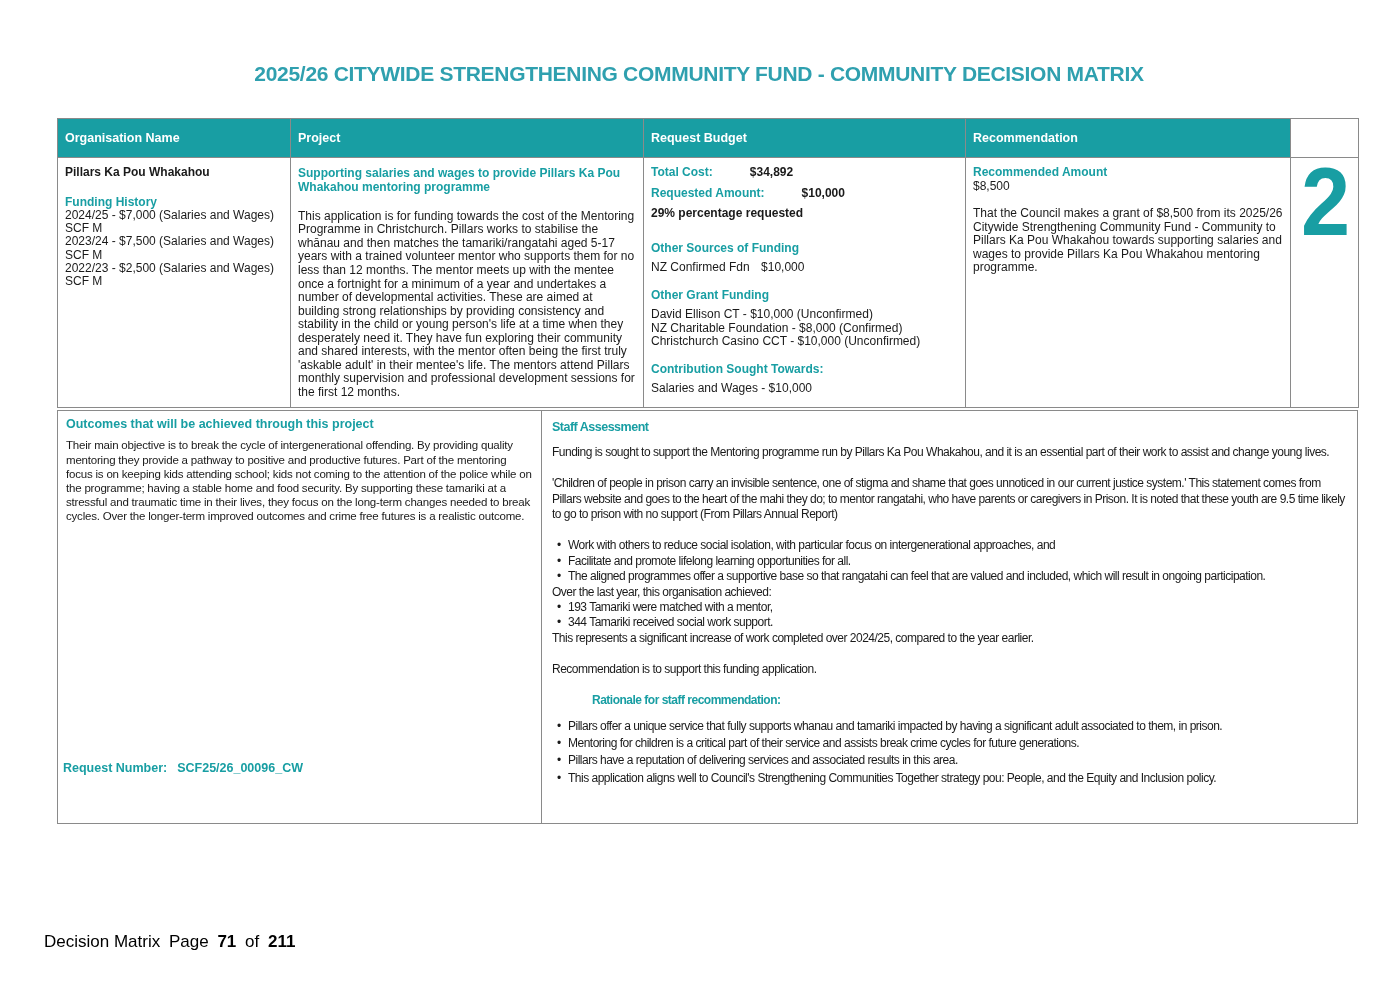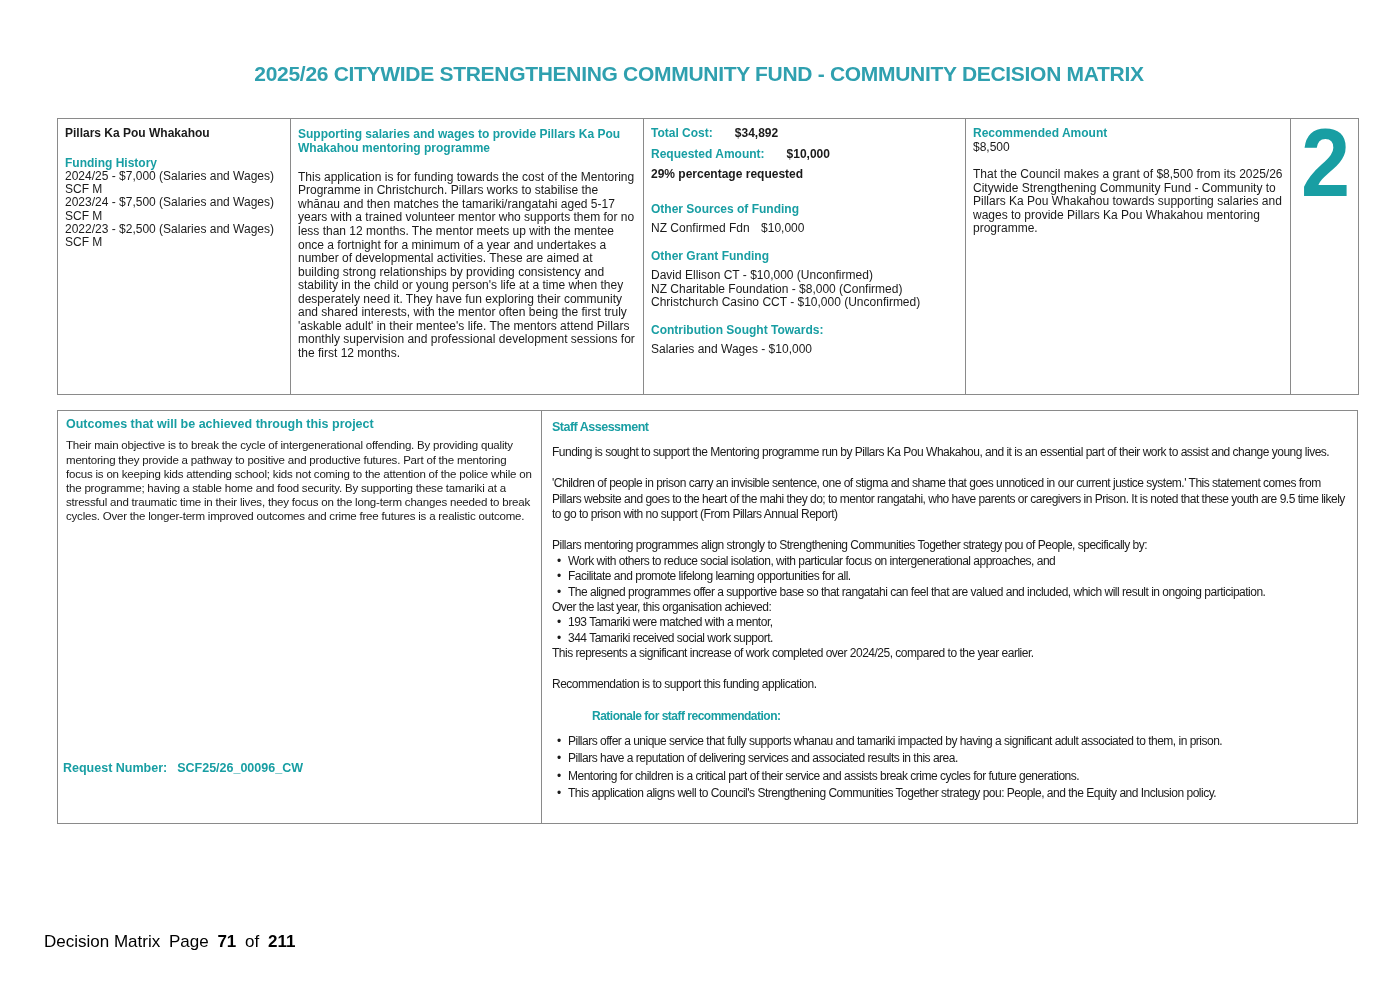--- a/index.html
+++ b/index.html
@@ -24,21 +24,21 @@
     border:1px solid #8a8a8a; vertical-align:top; background:#ffffff;
     padding:8px 7px; font-size:12px; line-height:1.13;
   }
   .teal { color:var(--accent,#189ea3); font-weight:bold; }
   .b { font-weight:bold; }
   .org-name { font-weight:bold; margin-bottom:16px; }
   .fh-line { line-height:1.1; }
   .proj-title { color:var(--accent,#189ea3); font-weight:bold; margin-bottom:15px; line-height:1.2; }
   .budget-group { margin-bottom:6px; }
   .budget-row { margin-bottom:7px; }
-  .budget-row .val { margin-left:10px; font-weight:bold;padding-left:12px; }
+  .budget-row .val { margin-left:25px; font-weight:bold;padding-left:12px; }
   .sec-gap { height:14px; }
   .rank-cell { text-align:center; padding:0 !important; }
   .rank-num {
     color:var(--accent,#189ea3); font-weight:bold; font-size:96px; line-height:0.92;
     letter-spacing:-2px; transform:scaleX(0.92); transform-origin:center top; display:inline-block;
   }
   .assess-box {
     position:absolute; left:57px; top:410px; width:1301px; height:414px;
     border:1px solid #8a8a8a; display:flex; box-sizing:border-box;
   }
@@ -77,20 +77,27 @@
 
   <table class="matrix">
     <colgroup>
       <col style="width:233px">
         <col style="width:353px">
         <col style="width:322px">
         <col style="width:325px">
         <col style="width:68px">
     </colgroup>
     <tbody>
+        <tr>
+      <th>Organisation Name</th>
+      <th>Project</th>
+      <th>Request Budget</th>
+      <th>Recommendation</th>
+      <th class="rank-header"></th>
+    </tr>
     <tr>
       <td>
         <div class="org-name">Pillars Ka Pou Whakahou</div>
         <div class="teal">Funding History</div>
         <div class="fh-line">2024/25 - $7,000 (Salaries and Wages) SCF M</div>
         <div class="fh-line">2023/24 - $7,500 (Salaries and Wages) SCF M</div>
         <div class="fh-line">2022/23 - $2,500 (Salaries and Wages) SCF M</div>
       </td>
       <td>
         <div class="proj-title">Supporting salaries and wages to provide Pillars Ka Pou Whakahou mentoring programme</div>
@@ -133,34 +140,33 @@
 
   <div class="assess-box">
     <div class="outcomes-cell">
       <div class="outcomes-head">Outcomes that will be achieved through this project</div>
       <div>Their main objective is to break the cycle of intergenerational offending. By providing quality mentoring they provide a pathway to positive and productive futures. Part of the mentoring focus is on keeping kids attending school; kids not coming to the attention of the police while on the programme; having a stable home and food security. By supporting these tamariki at a stressful and traumatic time in their lives, they focus on the long-term changes needed to break cycles. Over the longer-term improved outcomes and crime free futures is a realistic outcome.</div>
     </div>
     <div class="staff-cell">
       <div class="staff-head">Staff Assessment</div>
       <div class="staff-para">Funding is sought to support the Mentoring programme run by Pillars Ka Pou Whakahou, and it is an essential part of their work to assist and change young lives.</div>
       <div class="staff-para">'Children of people in prison carry an invisible sentence, one of stigma and shame that goes unnoticed in our current justice system.' This statement comes from Pillars website and goes to the heart of the mahi they do; to mentor rangatahi, who have parents or caregivers in Prison. It is noted that these youth are 9.5 time likely to go to prison with no support (From Pillars Annual Report)</div>
-      <div class="staff-para tight">Pillars mentoring programmes align strongly to Strengthening Communities Together strategy pou of People, specifically by:</div>
       <div class="bullet">Work with others to reduce social isolation, with particular focus on intergenerational approaches, and</div>
       <div class="bullet">Facilitate and promote lifelong learning opportunities for all.</div>
       <div class="bullet">The aligned programmes offer a supportive base so that rangatahi can feel that are valued and included, which will result in ongoing participation.</div>
       <div>Over the last year, this organisation achieved:</div>
       <div class="bullet">193 Tamariki were matched with a mentor,</div>
       <div class="bullet">344 Tamariki received social work support.</div>
       <div class="staff-para">This represents a significant increase of work completed over 2024/25, compared to the year earlier.</div>
       <div class="staff-para">Recommendation is to support this funding application.</div>
       <div class="rationale-head">Rationale for staff recommendation:</div>
       <div class="rationale-list">
         <div class="bullet">Pillars offer a unique service that fully supports whanau and tamariki impacted by having a significant adult associated to them, in prison.</div>
+        <div class="bullet">Mentoring for children is a critical part of their service and assists break crime cycles for future generations.</div>
         <div class="bullet">Pillars have a reputation of delivering services and associated results in this area.</div>
-        <div class="bullet">Mentoring for children is a critical part of their service and assists break crime cycles for future generations.</div>
         <div class="bullet">This application aligns well to Council's Strengthening Communities Together strategy pou: People, and the Equity and Inclusion policy.</div>
       </div>
     </div>
   </div>
 
   <div class="request-number">
     <span>Request Number:</span><span class="val">SCF25/26_00096_CW</span>
   </div>
 
   <div class="footer">

